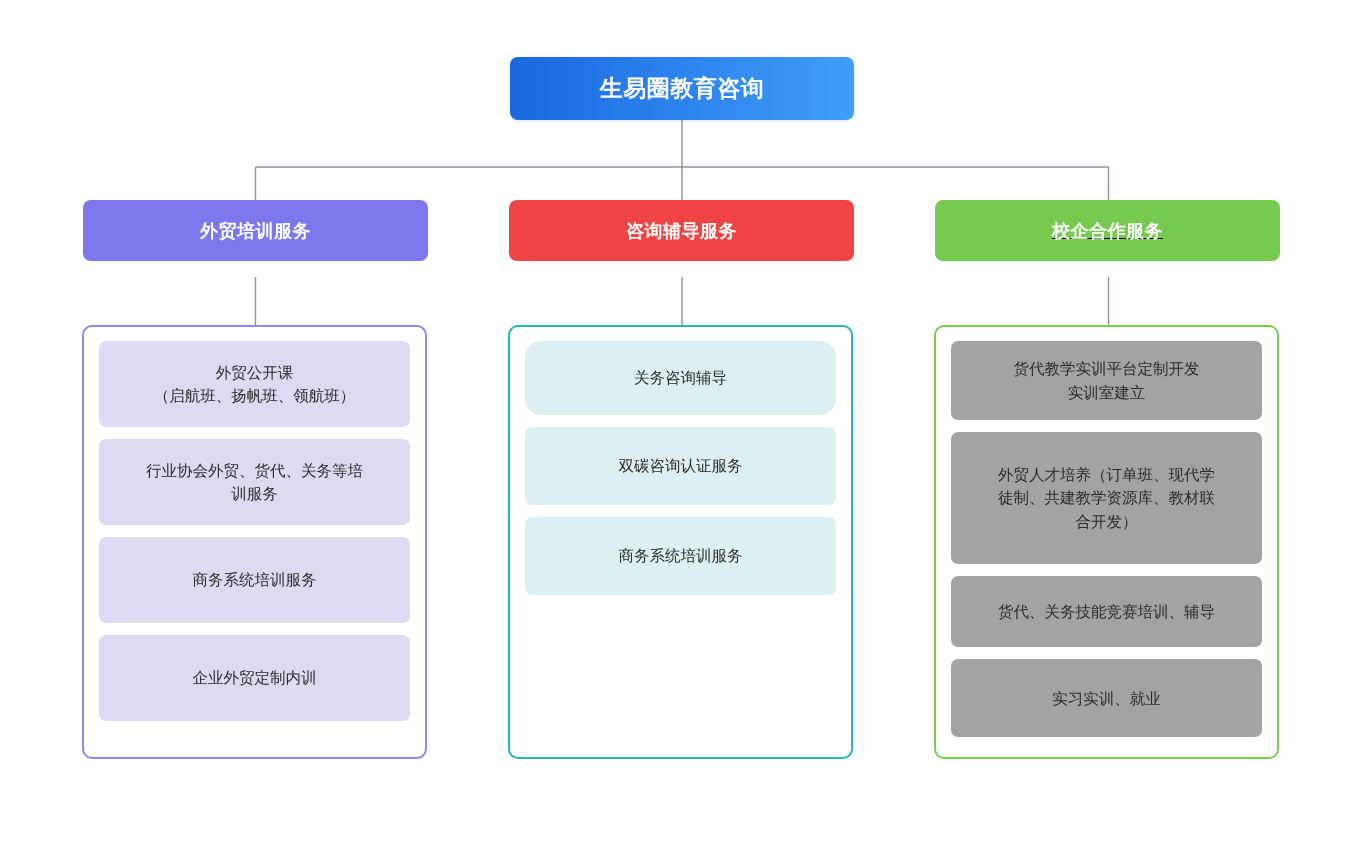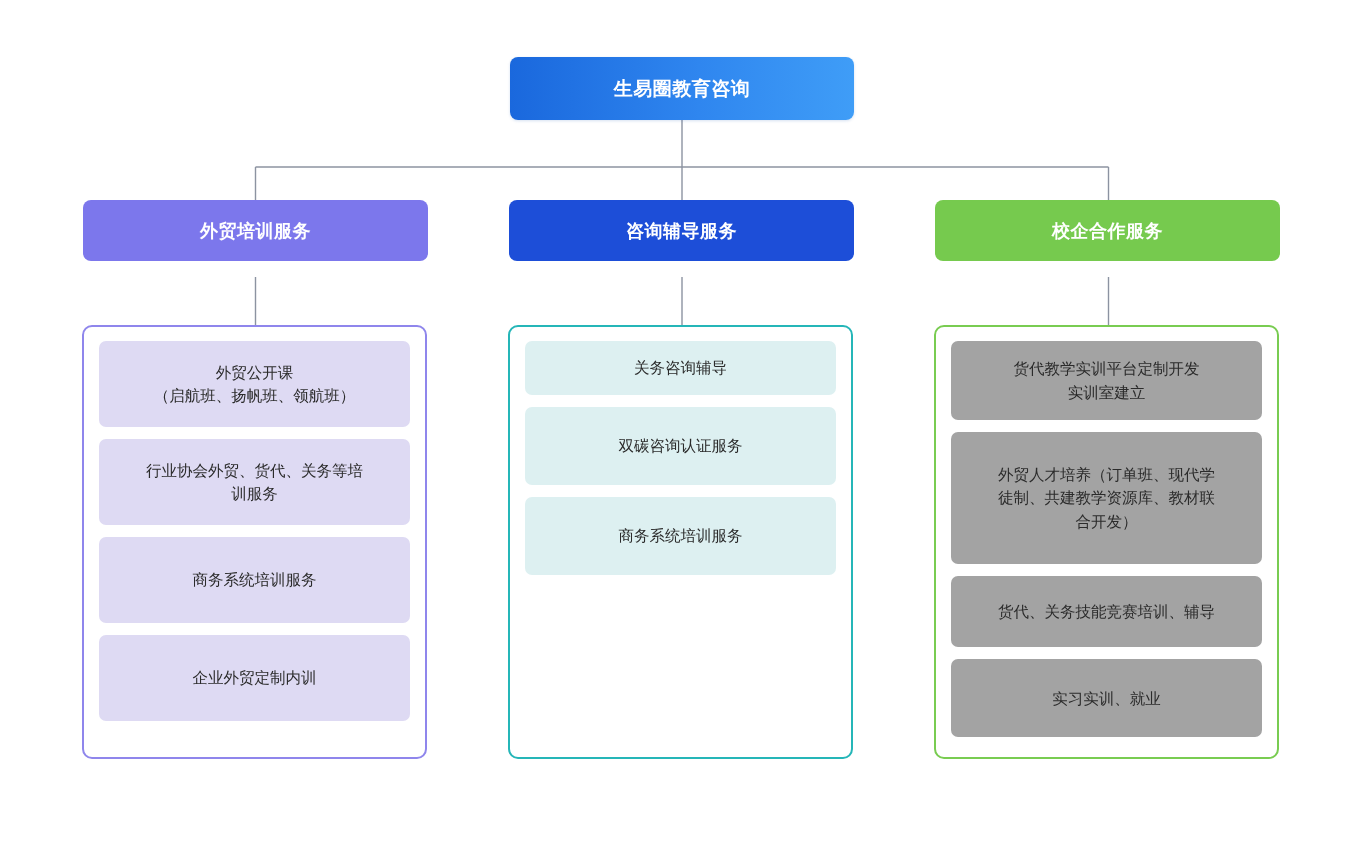--- a/index.html
+++ b/index.html
@@ -39,34 +39,34 @@
     height: 63px;
     border-radius: 8px;
     background: linear-gradient(90deg, #1a68dd 0%, #2f86ef 55%, #3f9df7 100%);
     display: flex;
     align-items: center;
     justify-content: center;
     box-shadow: 0 1px 3px rgba(30, 90, 180, 0.18);
   }
   .root-node .node-text {
     color: #ffffff;
-    font-size: 19px;
+    font-size: 23px;
     font-weight: bold;
     letter-spacing: 0.5px;
   }
 
   
   .column {
     position: absolute;
     top: 200px;
     width: 345px;
   }
   .column.col-0 { left: 83px; }
   .column.col-1 { left: 509px; }
-  .column.col-2 { left: 935px; }
+  .column.col-2 { left: 935px; text-decoration: underline; }
 
   .cat-header {
     width: 345px;
     height: 61px;
     border-radius: 8px;
     display: flex;
     align-items: center;
     justify-content: center;
     box-sizing: border-box;
   }
@@ -108,37 +108,37 @@
     margin-bottom: 12px;
   }
   .leaf:last-child { margin-bottom: 6px; }
 
   
   .col-0 .cat-header { background: #7c77ec; }
   .col-0 .items-box  { border-color: #8f86ec; }
   .col-0 .leaf       { background: #dedaf3; }
 
   
-  .col-1 .cat-header { background: #1d4ed8; align-items: center; }
+  .col-1 .cat-header { background: #ef4444; align-items: center; }
   .col-1 .items-box  { border-color: #25b6b8; }
   .col-1 .leaf       { background: #ddf0f1; }
 
   
   .col-2 .cat-header { background: #76ca4e; }
   .col-2 .items-box  { border-color: #79cc51; }
   .col-2 .leaf       { background: #a3a3a3; }
 
   
   .col-0 .leaf-0 { height: 86px; }
   .col-0 .leaf-1 { height: 86px; }
   .col-0 .leaf-2 { height: 86px; }
   .col-0 .leaf-3 { height: 86px; }
 
   .col-1 .leaf-0 { height: 108px; }
-  .col-1 .leaf-1 { height: 54px; }
+  .col-1 .leaf-1 { height: 74px; border-radius: 16px; }
   .col-1 .leaf-2 { height: 78px; }
   .col-1 .leaf-3 { height: 78px; }
 
   .col-2 .leaf-0 { height: 82px; }
   .col-2 .leaf-1 { height: 136px; }
   .col-2 .leaf-2 { height: 74px; }
   .col-2 .leaf-3 { height: 80px; }
 </style>
 </head>
 <body>

